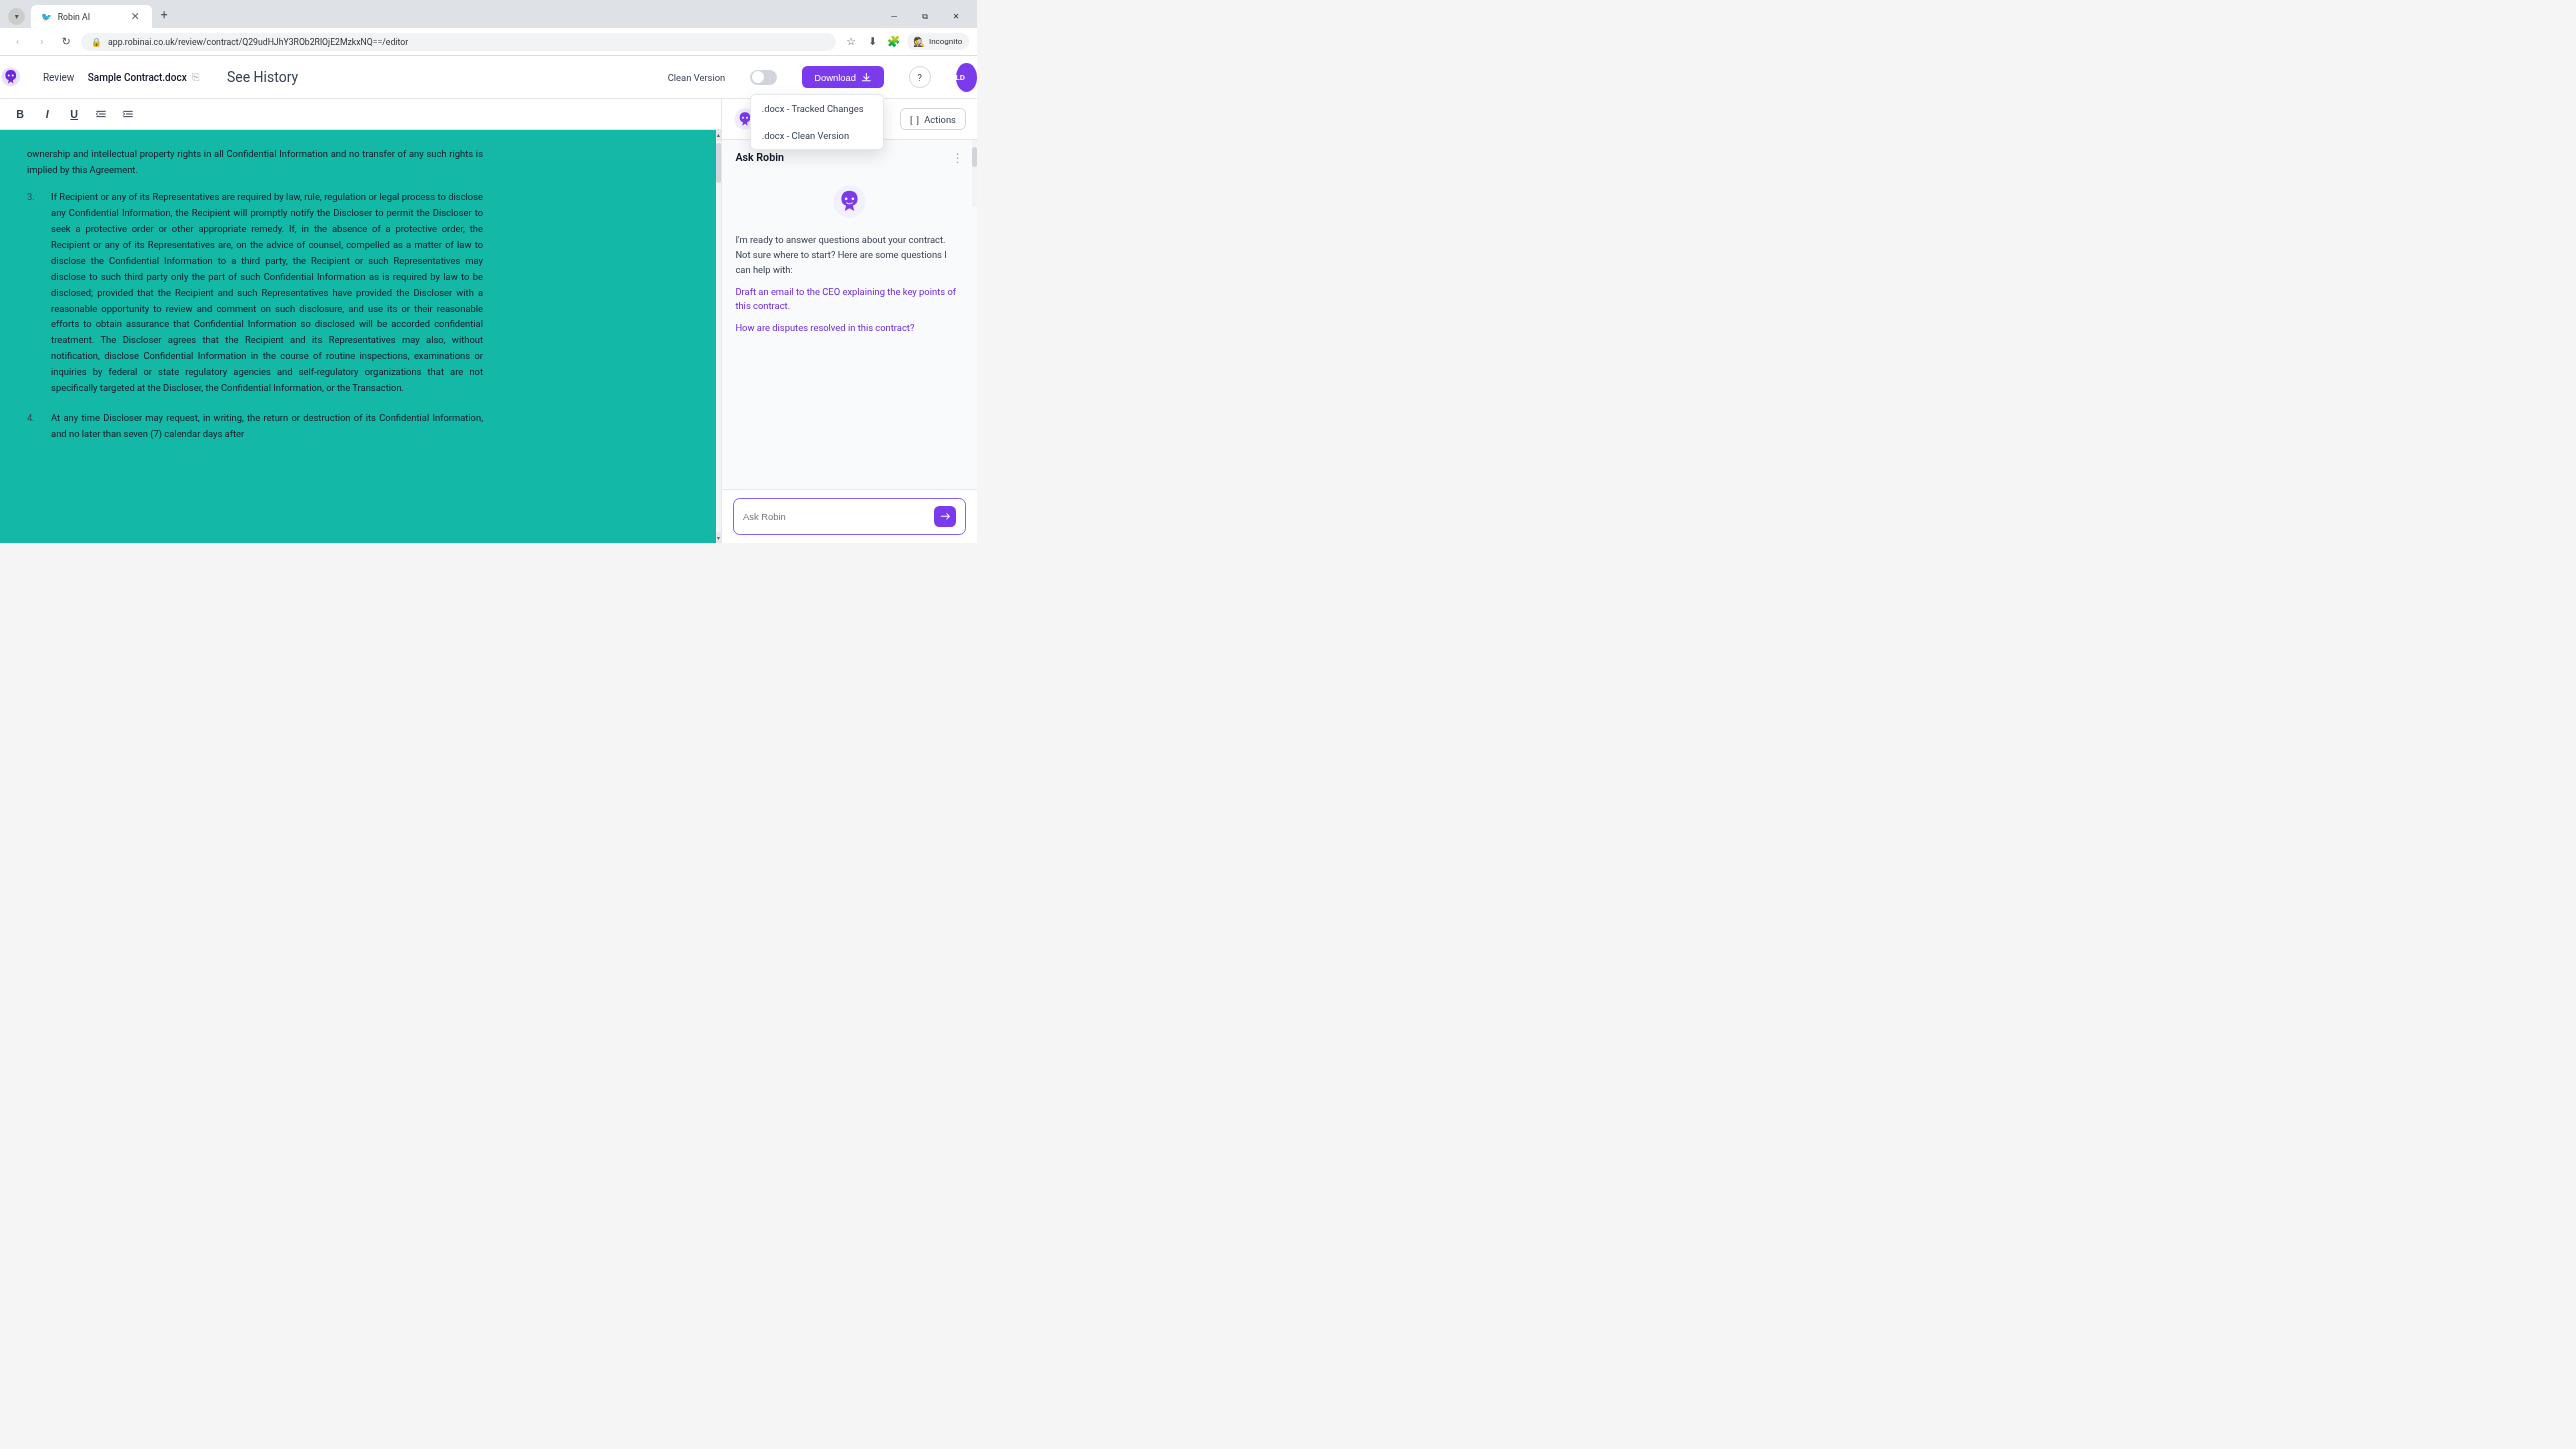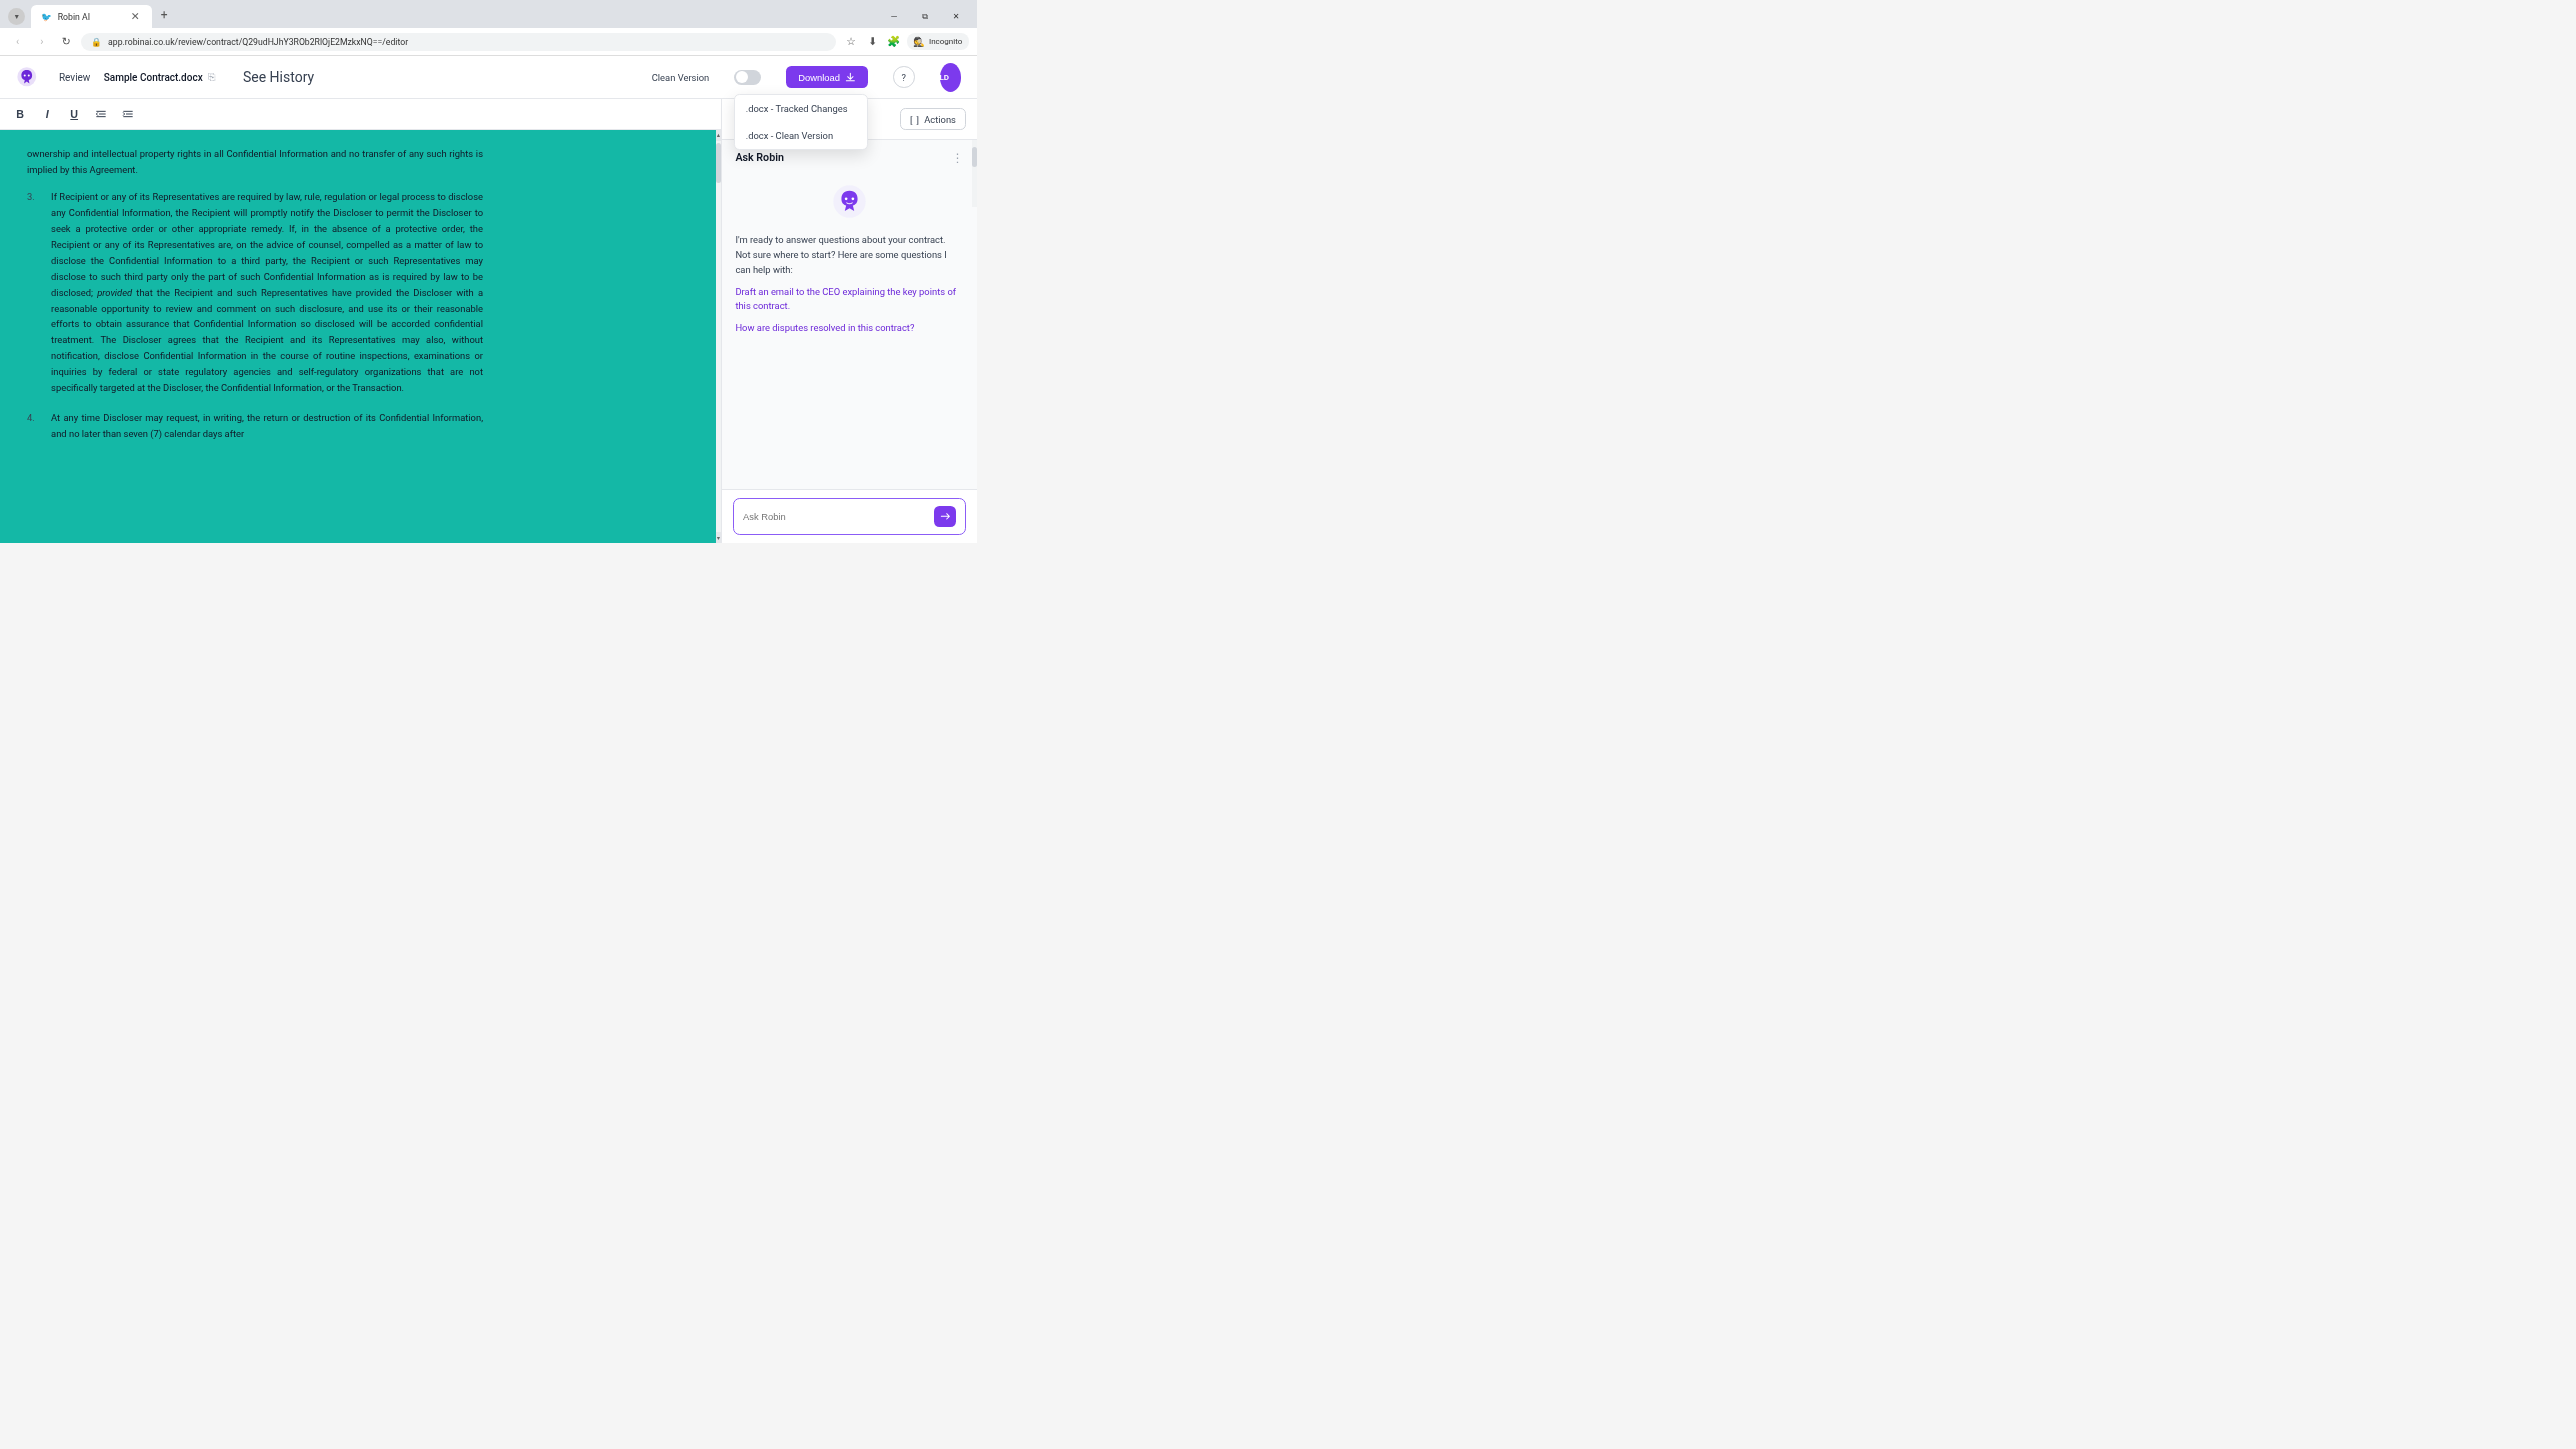--- a/index.html
+++ b/index.html
@@ -127,21 +127,21 @@
     
     .app-container {
       display: flex;
       flex-direction: column;
       height: calc(547px - 60px);
       background: white;
     }
     .app-header {
       display: flex;
       align-items: center;
-      padding: 0 16px;
+      padding: 0 0;
       height: 43px;
       border-bottom: 0.7px solid #e5e7eb;
       background: white;
       position: relative;
       z-index: 10;
     }
     .logo-area {
       display: flex;
       align-items: center;
       gap: 8px;
@@ -307,21 +307,21 @@
       max-width: 456px;
     }
     .doc-text p { margin-bottom: 10.7px; }
     .doc-text .section-item {
       display: flex;
       gap: 10.7px;
       margin-bottom: 13.4px;
     }
     .section-number { min-width: 13.4px; color: #374151; }
     .section-text { flex: 1; }
-    .italic-text { font-style: italic; }
+    .italic-text { }
 
     
     .sidebar {
       width: 255px;
       display: flex;
       flex-direction: column;
       background: #f9fafb;
       overflow: hidden;
     }
 

